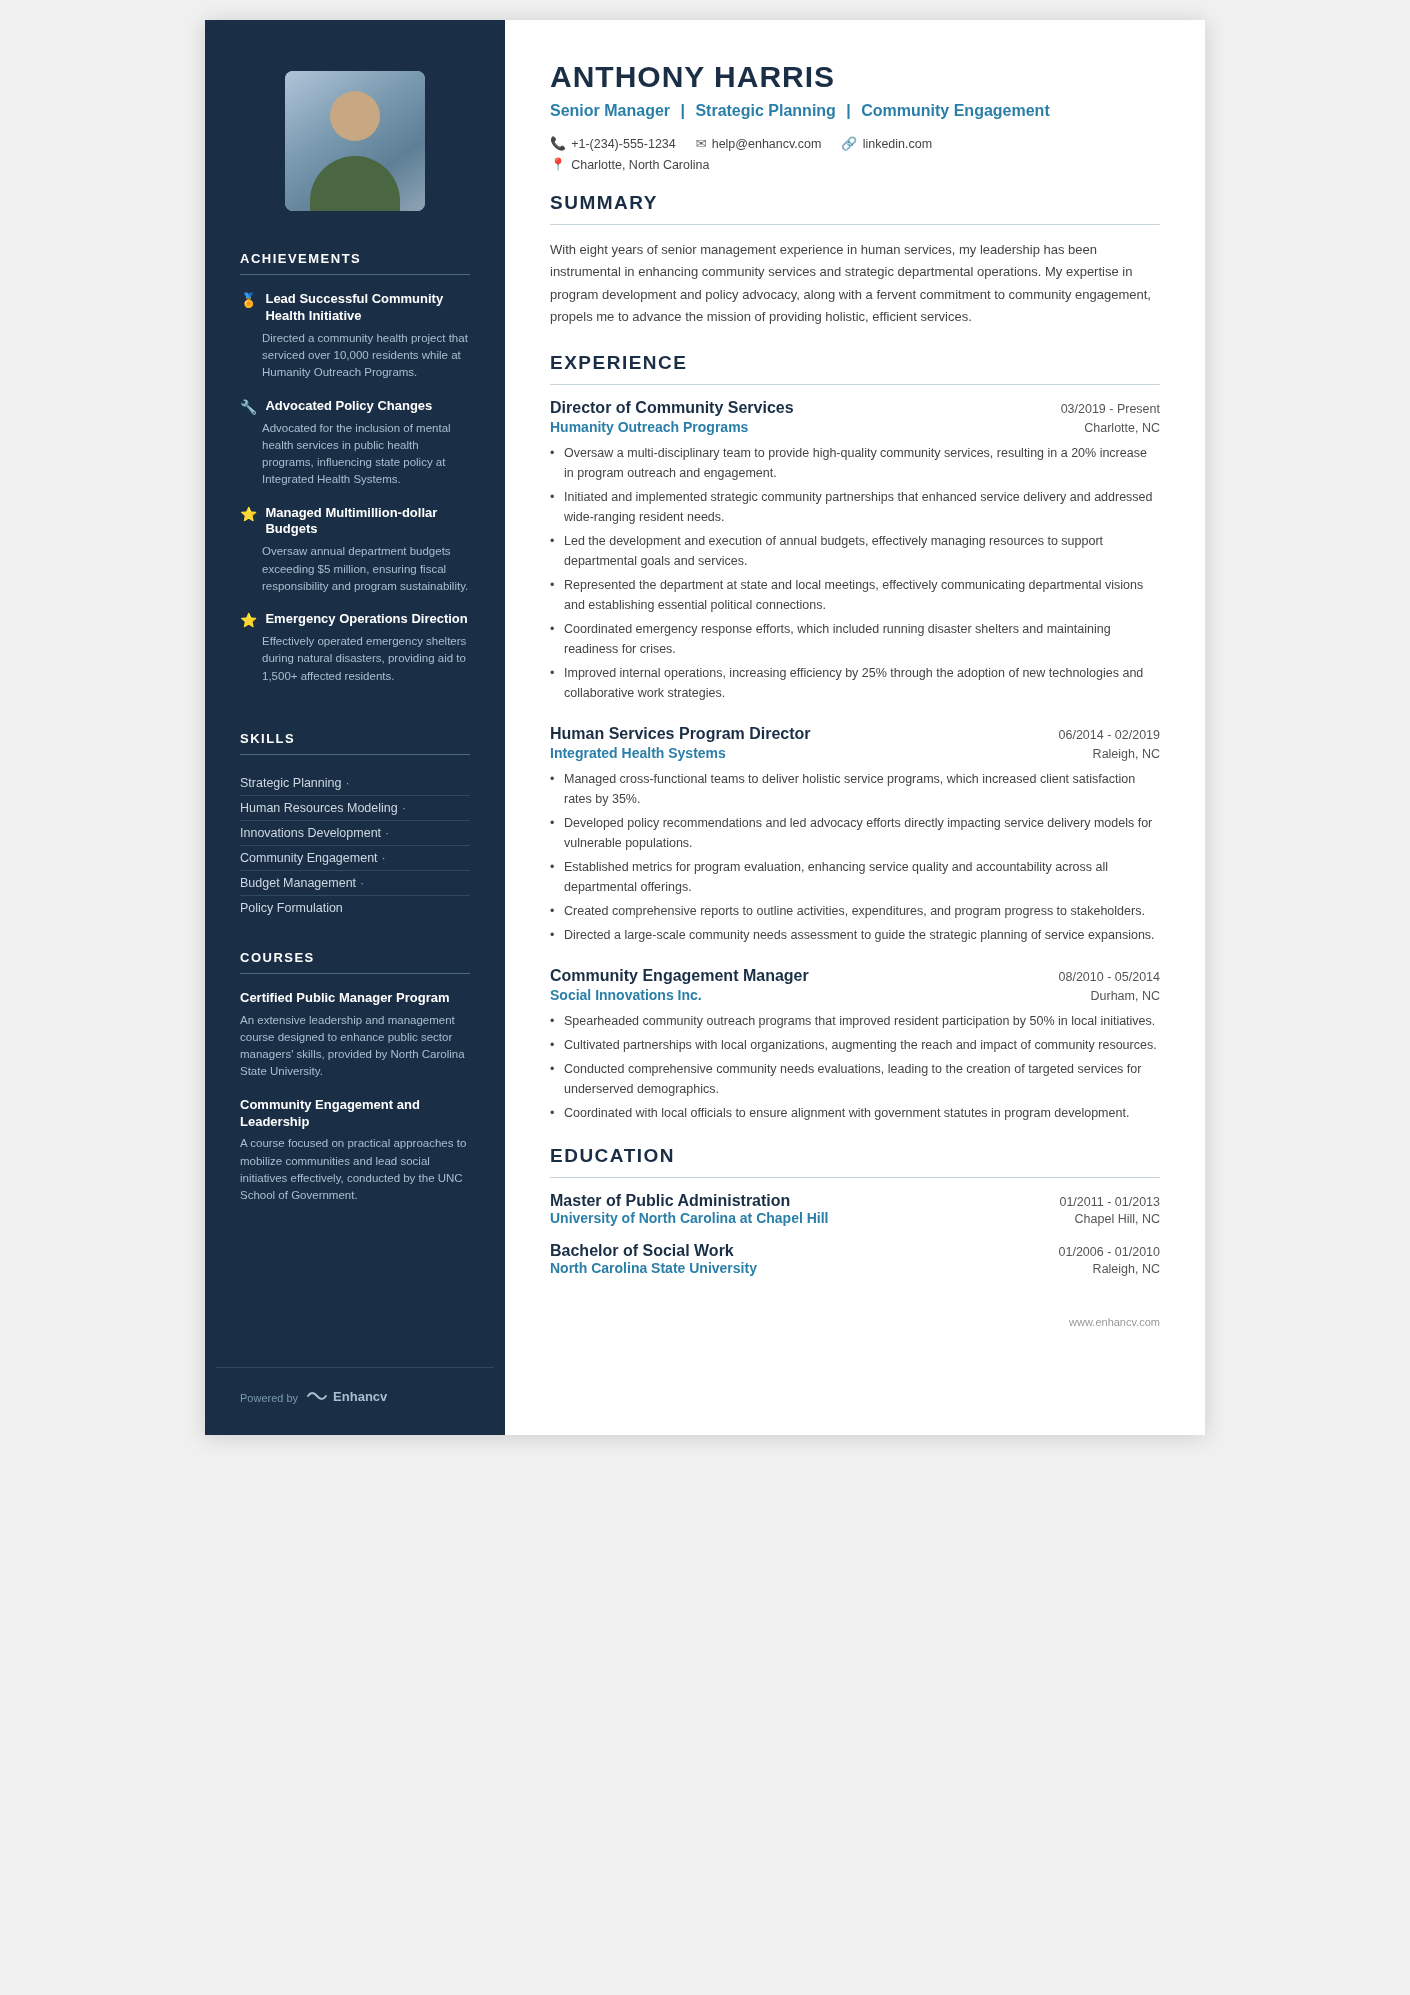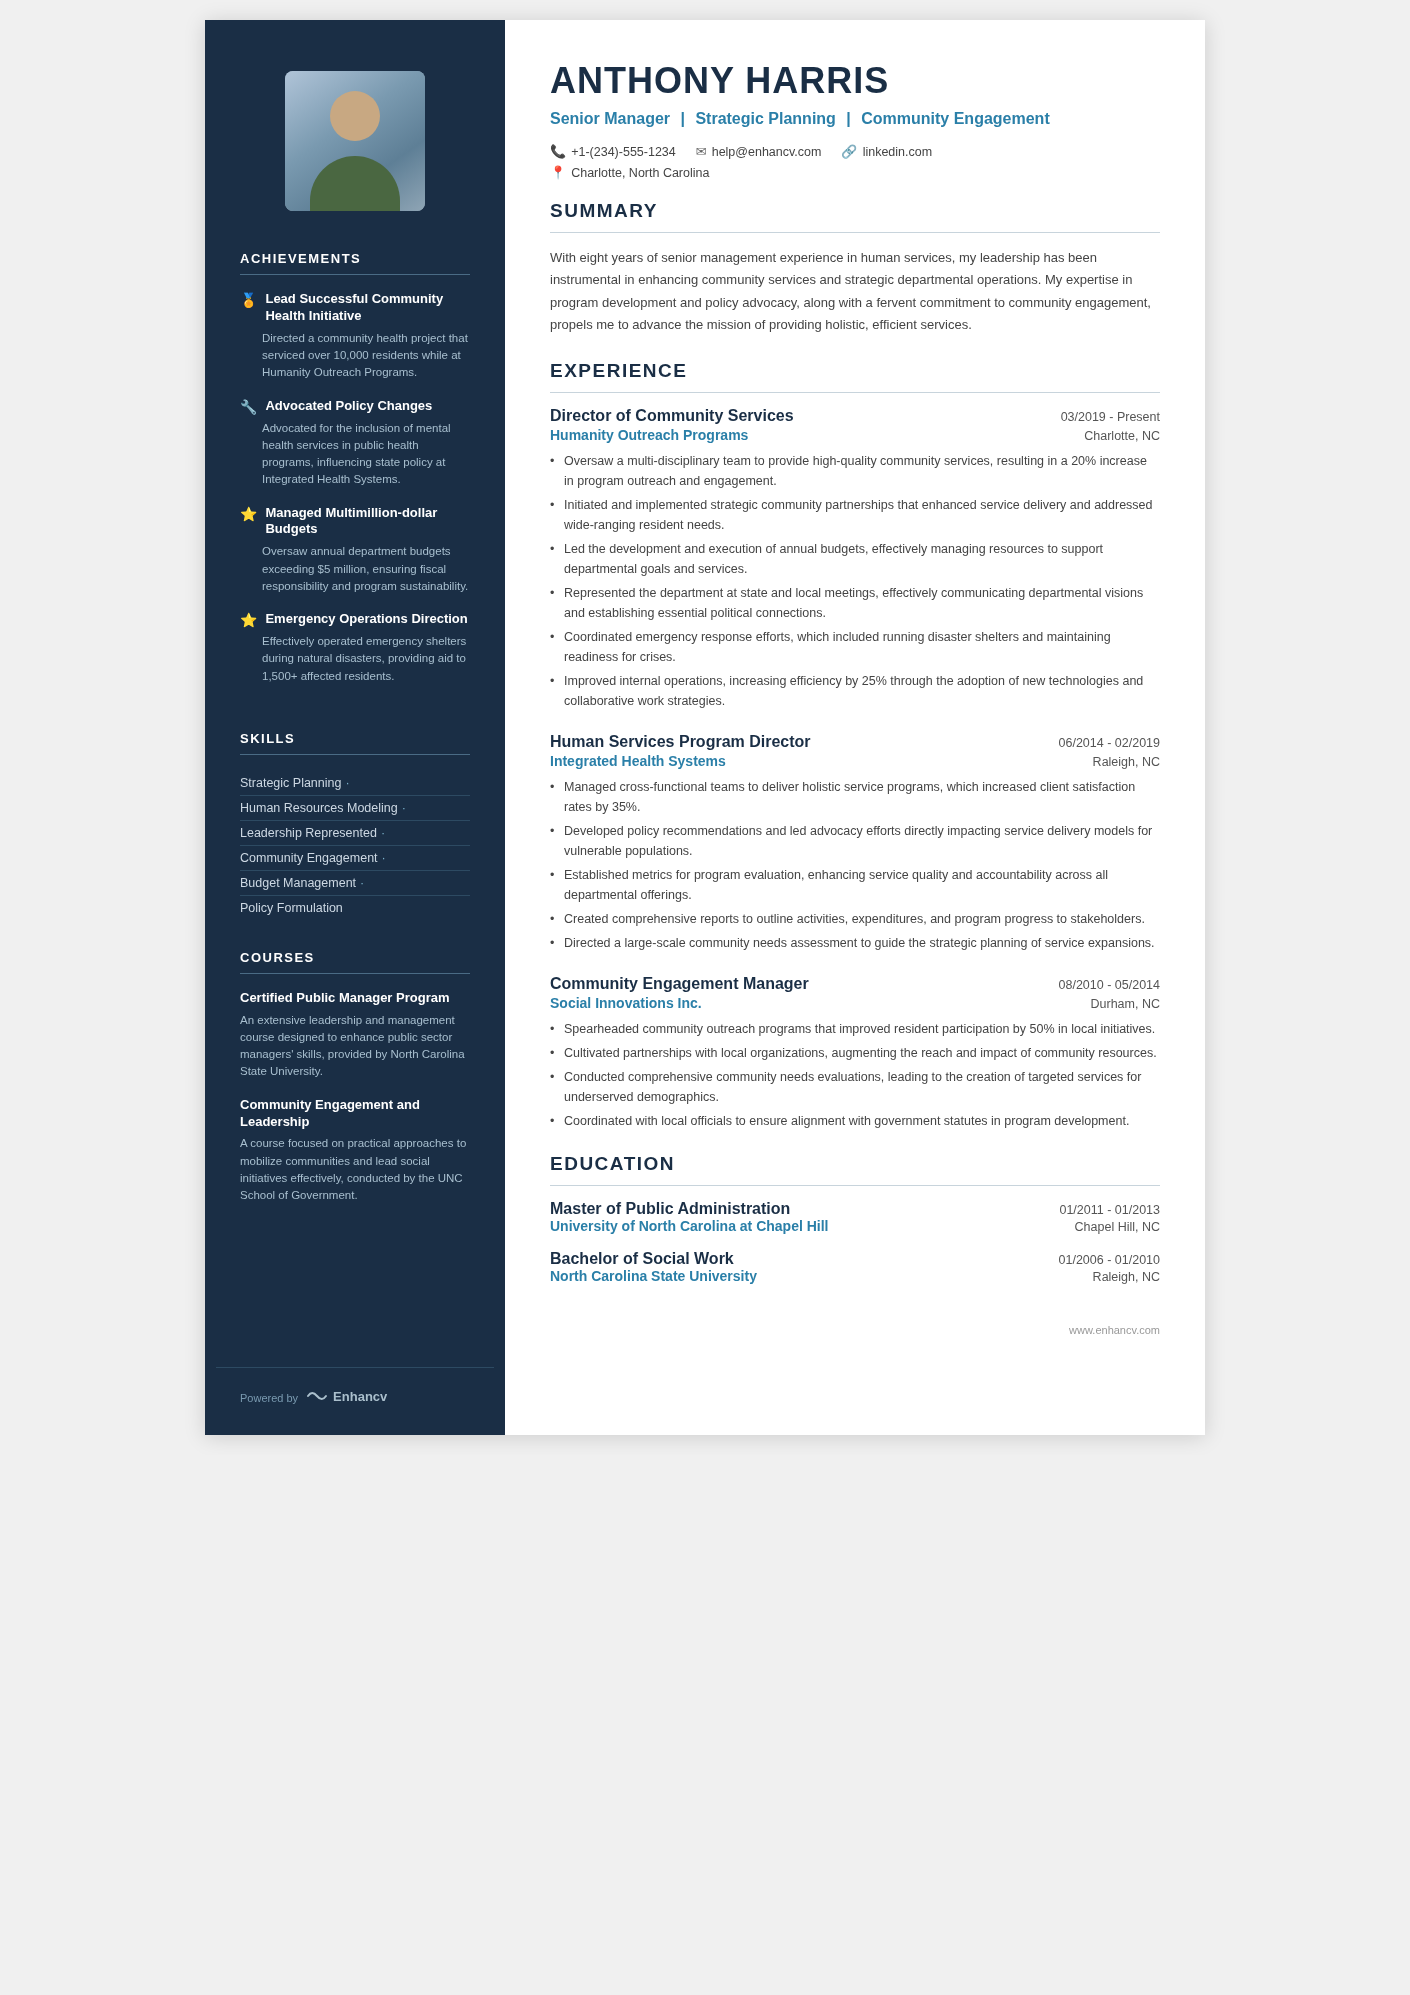--- a/index.html
+++ b/index.html
@@ -167,21 +167,21 @@
       color: #aabfcc;
       font-size: 13px;
       font-weight: 600;
     }
     
     .main {
       flex: 1;
       padding: 40px 45px;
     }
     .name {
-      font-size: 36px;
+      font-size: 30px;
       font-weight: 900;
       color: #1a2e45;
       letter-spacing: 1px;
       text-transform: uppercase;
       margin-bottom: 6px;
     }
     .subtitle {
       font-size: 16px;
       color: #2a7fa8;
       font-weight: 600;
@@ -372,21 +372,21 @@
     <p class="achievement-desc">Effectively operated emergency shelters during natural disasters, providing aid to 1,500+ affected residents.</p>
   </div>
         </div>
     </div>
 
     <div class="sidebar-section">
       <div class="sidebar-section-title">SKILLS</div>
       <ul class="skills-list" id="skills-list">
           <li class="skill-item">Strategic Planning</li>
           <li class="skill-item">Human Resources Modeling</li>
-          <li class="skill-item">Leadership Represented</li>
+          <li class="skill-item">Innovations Development</li>
           <li class="skill-item">Community Engagement</li>
           <li class="skill-item">Budget Management</li>
           <li class="skill-item">Policy Formulation</li>
         </ul>
     </div>
 
     <div class="sidebar-section">
       <div class="sidebar-section-title">COURSES</div>
       <div id="courses-container">
           <div class="course-item">

